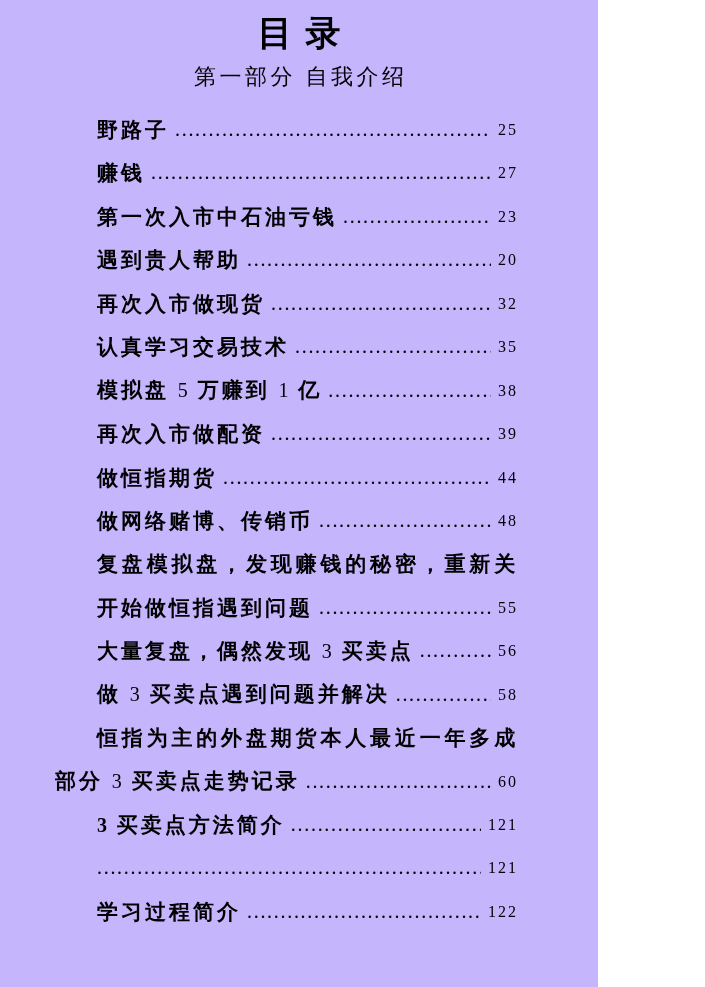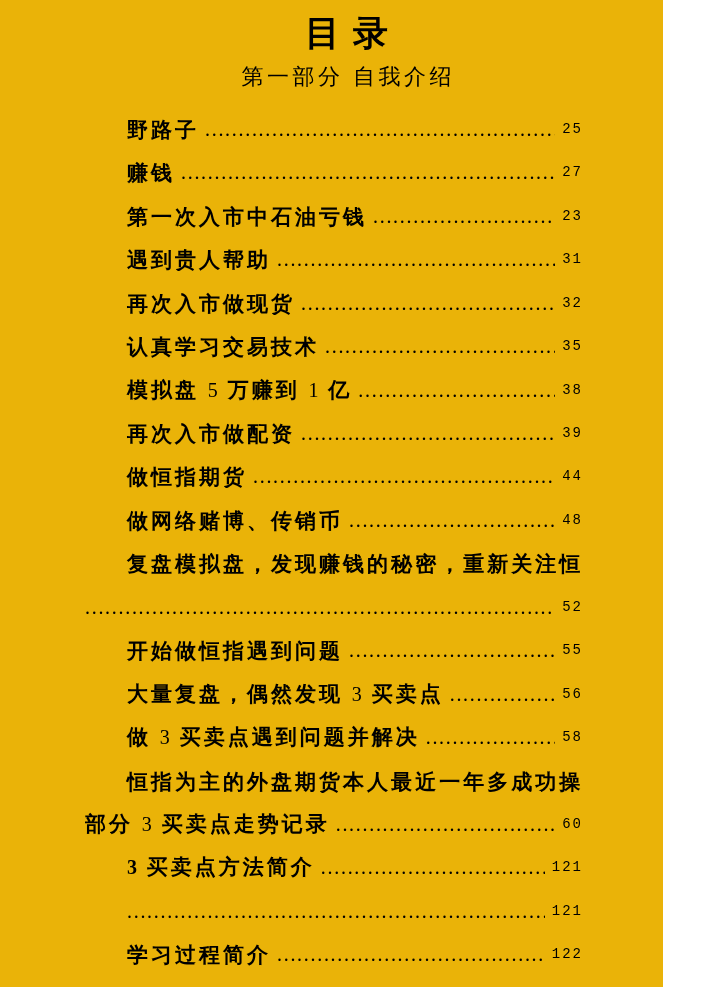--- a/index.html
+++ b/index.html
@@ -4,25 +4,25 @@
 <style>
   html, body {
     margin: 0;
     padding: 0;
     background: #ffffff;
     color: #000000;
     font-family: "Liberation Sans", "DejaVu Sans", sans-serif;
   }
   .page {
     position: relative;
-    width: 663px;
+    width: 598px;
     height: 987px;
     box-sizing: border-box;
-    background: #eab308;
-    padding: 10px 80px 0 85px;
+    background: #c4b5fd;
+    padding: 10px 80px 0 55px;
     overflow: hidden;
   }
   
   .doc-title {
     margin: 0 -80px 0 -55px;
     text-align: center;
     font-family: "Liberation Serif", "DejaVu Serif", serif;
     font-weight: bold;
     font-size: 35px;
     line-height: 48px;
@@ -37,21 +37,21 @@
     font-size: 22px;
     line-height: 30px;
     letter-spacing: 3.5px;
     text-indent: 3.5px;
     white-space: pre;
   }
   .toc-list { margin-top: 8px; }
 
   .toc-line {
     display: flex;
-    align-items: flex-end;
+    align-items: center;
     height: 43.45px;
     line-height: 43.45px;
     font-size: 21px;
     font-weight: bold;
     letter-spacing: 3px;
     overflow: hidden;
   }
   .toc-line.indented { padding-left: 42px; }
 
   .toc-title {
@@ -79,23 +79,23 @@
     font-size: 20px;
     letter-spacing: 1.7px;
   }
   .toc-title + .leader { margin-left: 6px; }
   .leader::after {
     content: "..........................................................................................................................................";
   }
 
   .page-num {
     flex: 0 0 auto;
-    font-family: Liberation Mono, monospace;
+    font-family: Liberation Serif, serif;
     font-weight: normal;
-    font-size: 14px;
+    font-size: 16px;
     letter-spacing: 2px;
     white-space: pre;
   }
 
   
   .ascii {
     font-family: "Liberation Serif", "DejaVu Serif", serif;
     font-weight: normal;
     font-size: 20px;
     letter-spacing: 1px;
@@ -120,21 +120,21 @@
         <span class="page-num">27</span>
       </div>
       <div class="toc-line indented">
         <span class="toc-title">第一次入市中石油亏钱</span>
         <span class="leader"></span>
         <span class="page-num">23</span>
       </div>
       <div class="toc-line indented">
         <span class="toc-title">遇到贵人帮助</span>
         <span class="leader"></span>
-        <span class="page-num">31</span>
+        <span class="page-num">20</span>
       </div>
       <div class="toc-line indented">
         <span class="toc-title">再次入市做现货</span>
         <span class="leader"></span>
         <span class="page-num">32</span>
       </div>
       <div class="toc-line indented">
         <span class="toc-title">认真学习交易技术</span>
         <span class="leader"></span>
         <span class="page-num">35</span>
@@ -155,24 +155,20 @@
         <span class="page-num">44</span>
       </div>
       <div class="toc-line indented">
         <span class="toc-title">做网络赌博、传销币</span>
         <span class="leader"></span>
         <span class="page-num">48</span>
       </div>
       <div class="toc-line wrap-first">
         <span class="toc-title">复盘模拟盘，发现赚钱的秘密，重新关注恒指期货</span>
       </div>
-      <div class="toc-line cont">
-        <span class="leader"></span>
-        <span class="page-num">52</span>
-      </div>
       <div class="toc-line indented">
         <span class="toc-title">开始做恒指遇到问题</span>
         <span class="leader"></span>
         <span class="page-num">55</span>
       </div>
       <div class="toc-line indented">
         <span class="toc-title">大量复盘，偶然发现 <span class="ascii">3</span> 买卖点</span>
         <span class="leader"></span>
         <span class="page-num">56</span>
       </div>

